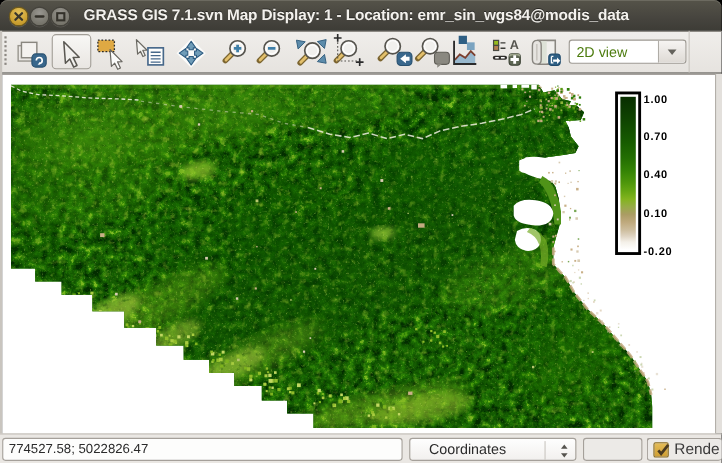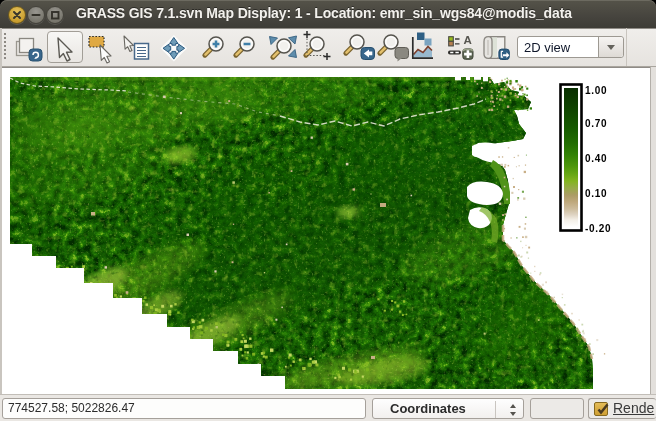--- a/index.html
+++ b/index.html
@@ -18,43 +18,43 @@
 #btnmin{left:27px}#btnmax{left:46px}
 
 #toolbar{position:absolute;left:0;top:28px;width:656px;height:38px;
  background:linear-gradient(#f0eeeb,#e6e3df);border-bottom:1px solid #a9a59e;box-shadow:inset 0 1px 0 #8e8b85;}
 #tb-end{position:absolute;left:626px;top:0;width:1px;height:38px;background:#c9c5bf;}
 .tico{position:absolute;top:0;}
 #pressedbtn{position:absolute;left:47px;top:3px;width:36px;height:32px;
  background:linear-gradient(#f8f7f5,#e9e6e2);border:1px solid #a29e97;border-radius:4px;box-sizing:border-box;}
 #combo2d{position:absolute;left:517px;top:8px;width:107px;height:22px;
  border:1px solid #9d9992;border-radius:3px;background:#fff;box-sizing:border-box;}
-#combo2d .txt{position:absolute;left:6px;top:3px;font-size:13px;color:#0f172a;}
+#combo2d .txt{position:absolute;left:6px;top:3px;font-size:13px;color:#4d7c0f;}
 #combo2d .btn{position:absolute;right:0;top:0;width:24px;height:20px;
  background:linear-gradient(#f6f4f2,#dedad5);border-left:1px solid #9d9992;border-radius:0 3px 3px 0;}
 #combo2d .arr{position:absolute;right:8px;top:8px;width:0;height:0;
  border-left:4px solid transparent;border-right:4px solid transparent;border-top:5px solid #64625c;}
 
 #canvas{position:absolute;left:2px;top:67px;width:648px;height:379px;background:#fff;
  border-top:1px solid #8f8b86;box-sizing:border-box;}
 #rightborder{position:absolute;left:650px;top:67px;width:6px;height:327px;background:#e3e0dc;border-left:1px solid #b3afa9;}
 #winborderL{position:absolute;left:0;top:28px;width:2px;height:393px;background:#c9c5bf;}
 
 #statusbar{position:absolute;left:0;top:394px;width:656px;height:27px;
  background:#eae7e3;border-top:1px solid #c2beb8;box-sizing:border-box;}
 .sbox{position:absolute;top:3px;height:21px;background:#fdfdfc;border:1px solid #a5a09a;
  border-radius:3px;box-sizing:border-box;}
 #coordtext{position:absolute;left:5px;top:2px;font-size:12px;color:#2b2b2b;}
 #sbcombo{position:absolute;left:372px;top:3px;width:152px;height:21px;
  background:linear-gradient(#fefefe,#f2f0ee);border:1px solid #a5a09a;border-radius:3px;box-sizing:border-box;}
-#sbcombo .txt{position:absolute;left:17px;top:2px;font-size:13px;color:#2b2b2b;font-weight:bold;}
+#sbcombo .txt{position:absolute;left:17px;top:2px;font-size:13px;color:#2b2b2b;}
 #sbcombo .sep{position:absolute;right:27px;top:2px;width:1px;height:17px;background:#c9c5c0;}
 #checkbox{position:absolute;left:594px;top:7px;width:14px;height:14px;
  background:linear-gradient(#e4bc58,#cf9f33);border:1px solid #86691f;border-radius:2px;box-sizing:border-box;}
-#rendertxt{position:absolute;left:613px;top:5px;font-size:14px;color:#3a3a3a;text-decoration:underline;}
+#rendertxt{position:absolute;left:613px;top:5px;font-size:14px;color:#3a3a3a;}
 </style></head>
 <body>
 <div id="win">
  <div id="titlebar">
   <div class="wbtn" id="btnclose"><svg width="16" height="16" viewBox="0 0 16 16">
           <path d="M5 5 L11 11 M11 5 L5 11" stroke="#3a372c" stroke-width="2.1" stroke-linecap="round"></path>
         </svg></div>
   <div class="wbtn" id="btnmin"><svg width="16" height="16" viewBox="0 0 16 16">
           <path d="M4.5 8 L11.5 8" stroke="#33312a" stroke-width="2.1" stroke-linecap="round"></path>
         </svg></div>

